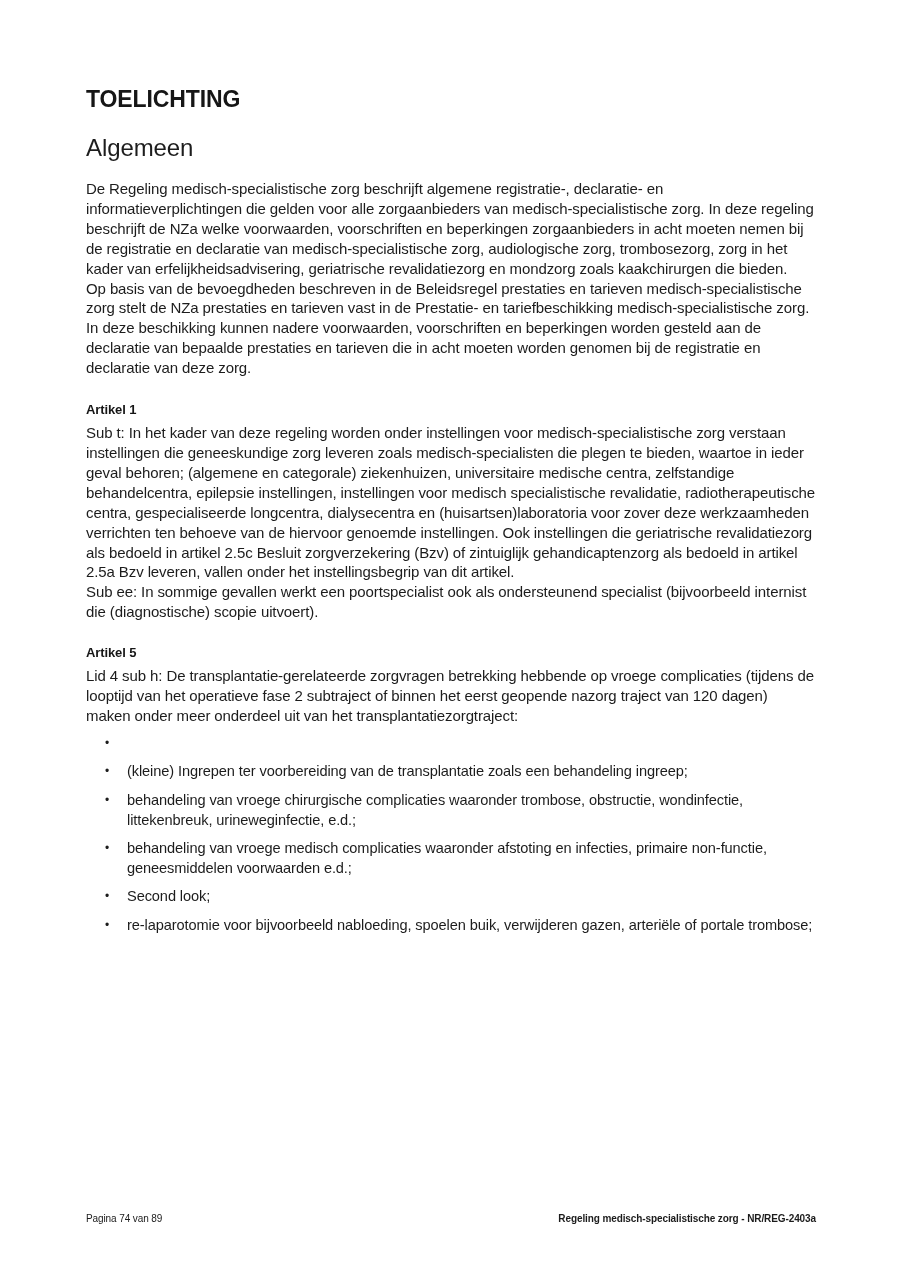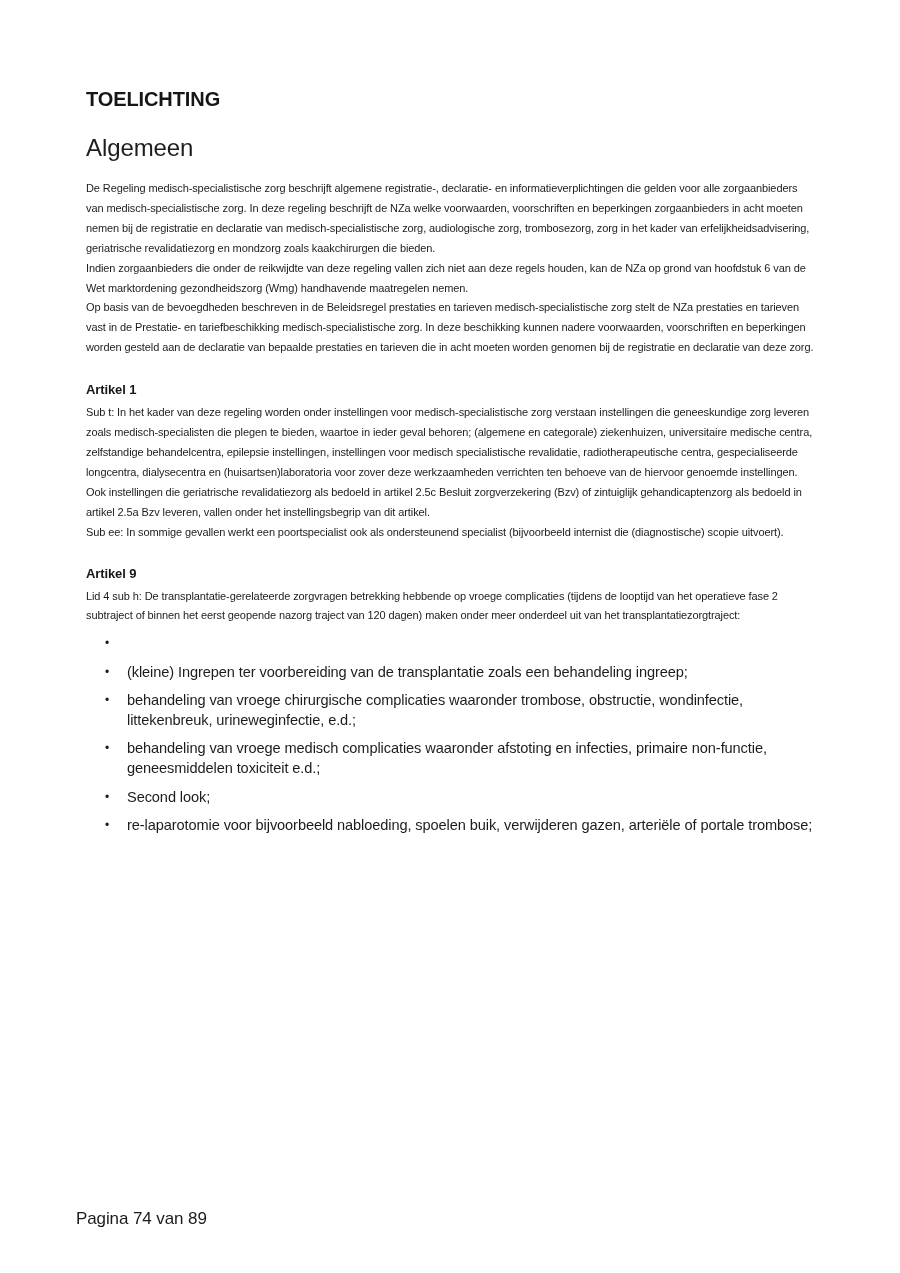--- a/index.html
+++ b/index.html
@@ -20,21 +20,21 @@
   }
   .content {
     position: absolute;
     left: 86px;
     top: 87px;
     right: 84px;
     letter-spacing: -0.1px;
   }
   h1.doc-title {
     margin: 0 0 21px 0;
-    font-size: 20px;
+    font-size: 23px;
     line-height: 25px;
     font-weight: 700;
     color: #161616;
   }
   h2.section-heading {
     margin: 7px 0 17px 0;
     font-size: 24px;
     line-height: 29px;
     font-weight: 400;
     color: #1d1d1d;
@@ -48,21 +48,21 @@
     font-size: 13px;
     line-height: 21px;
     font-weight: 700;
     color: #161616;
   }
   .article.second h3.article-heading {
     margin-top: 20px;
   }
   p.body-par {
     margin: 0;
-    font-size: 11px;
+    font-size: 15px;
     line-height: 19.9px;
     color: #1c1c1c;
   }
   ul.bullet-list {
     list-style: none;
     margin: 8px 0 0 0;
     padding: 0;
   }
   ul.bullet-list li {
     display: flex;
@@ -74,83 +74,83 @@
   }
   ul.bullet-list .dot {
     flex: 0 0 22px;
     width: 22px;
     font-size: 12px;
     line-height: 19.9px;
     color: #1c1c1c;
   }
   .footer {
     position: absolute;
-    left: 76px;
+    left: 86px;
     right: 84px;
     top: 1210px;
     display: flex;
     justify-content: space-between;
     align-items: center;
-    font-size: 17px;
+    font-size: 10px;
     line-height: 17px;
     color: #1b1b1b;
     letter-spacing: -0.1px;
   }
   .footer .ref { font-weight: 700; }
 </style>
 </head>
 <body>
 
 <div class="page">
   <div class="content">
 
     <h1 class="doc-title">TOELICHTING</h1>
 
     <h2 class="section-heading">Algemeen</h2>
     <div class="section-body">
       <p class="body-par">De Regeling medisch-specialistische zorg beschrijft algemene registratie-, declaratie- en informatieverplichtingen die gelden voor alle zorgaanbieders van medisch-specialistische zorg. In deze regeling beschrijft de NZa welke voorwaarden, voorschriften en beperkingen zorgaanbieders in acht moeten nemen bij de registratie en declaratie van medisch-specialistische zorg, audiologische zorg, trombosezorg, zorg in het kader van erfelijkheidsadvisering, geriatrische revalidatiezorg en mondzorg zoals kaakchirurgen die bieden.</p>
-      <p class="body-par">Indien zorgaanbieders die onder de reikwijdte van deze regeling vallen zich niet aan deze regels houden, kan de NZa op grond van hoofdstuk 6 van de Wet marktordening gezondheidszorg (Wmg) handhavende maatregelen nemen.</p>
       <p class="body-par">Op basis van de bevoegdheden beschreven in de Beleidsregel prestaties en tarieven medisch-specialistische zorg stelt de NZa prestaties en tarieven vast in de Prestatie- en tariefbeschikking medisch-specialistische zorg. In deze beschikking kunnen nadere voorwaarden, voorschriften en beperkingen worden gesteld aan de declaratie van bepaalde prestaties en tarieven die in acht moeten worden genomen bij de registratie en declaratie van deze zorg.</p>
     </div>
 
 
     <div class="article first">
       <h3 class="article-heading">Artikel 1</h3>
       <p class="body-par">Sub t: In het kader van deze regeling worden onder instellingen voor medisch-specialistische zorg verstaan instellingen die geneeskundige zorg leveren zoals medisch-specialisten die plegen te bieden, waartoe in ieder geval behoren; (algemene en categorale) ziekenhuizen, universitaire medische centra, zelfstandige behandelcentra, epilepsie instellingen, instellingen voor medisch specialistische revalidatie, radiotherapeutische centra, gespecialiseerde longcentra, dialysecentra en (huisartsen)laboratoria voor zover deze werkzaamheden verrichten ten behoeve van de hiervoor genoemde instellingen. Ook instellingen die geriatrische revalidatiezorg als bedoeld in artikel 2.5c Besluit zorgverzekering (Bzv) of zintuiglijk gehandicaptenzorg als bedoeld in artikel 2.5a Bzv leveren, vallen onder het instellingsbegrip van dit artikel.</p>
       <p class="body-par">Sub ee: In sommige gevallen werkt een poortspecialist ook als ondersteunend specialist (bijvoorbeeld internist die (diagnostische) scopie uitvoert).</p>
     </div>
 
     <div class="article second">
-      <h3 class="article-heading">Artikel 9</h3>
+      <h3 class="article-heading">Artikel 5</h3>
       <p class="body-par">Lid 4 sub h: De transplantatie-gerelateerde zorgvragen betrekking hebbende op vroege complicaties (tijdens de looptijd van het operatieve fase 2 subtraject of binnen het eerst geopende nazorg traject van 120 dagen) maken onder meer onderdeel uit van het transplantatiezorgtraject:</p>
       <ul class="bullet-list">
         <li>
           <span class="dot">•</span>
         </li>
         <li>
           <span class="dot">•</span>
           <span>(kleine) Ingrepen ter voorbereiding van de transplantatie zoals een behandeling ingreep;</span>
         </li>
         <li>
           <span class="dot">•</span>
           <span>behandeling van vroege chirurgische complicaties waaronder trombose, obstructie, wondinfectie, littekenbreuk, urineweginfectie, e.d.;</span>
         </li>
         <li>
           <span class="dot">•</span>
-          <span>behandeling van vroege medisch complicaties waaronder afstoting en infecties, primaire non-functie, geneesmiddelen toxiciteit e.d.;</span>
+          <span>behandeling van vroege medisch complicaties waaronder afstoting en infecties, primaire non-functie, geneesmiddelen voorwaarden e.d.;</span>
         </li>
         <li>
           <span class="dot">•</span>
           <span>Second look;</span>
         </li>
         <li>
           <span class="dot">•</span>
           <span>re-laparotomie voor bijvoorbeeld nabloeding, spoelen buik, verwijderen gazen, arteriële of portale trombose;</span>
         </li>
       </ul>
     </div>
 
   </div>
 
   <div class="footer">
     <span class="pageno">Pagina 74 van 89</span>
+    <span class="ref">Regeling medisch-specialistische zorg - NR/REG-2403a</span>
   </div>
 </div>
 
 </body></html>

